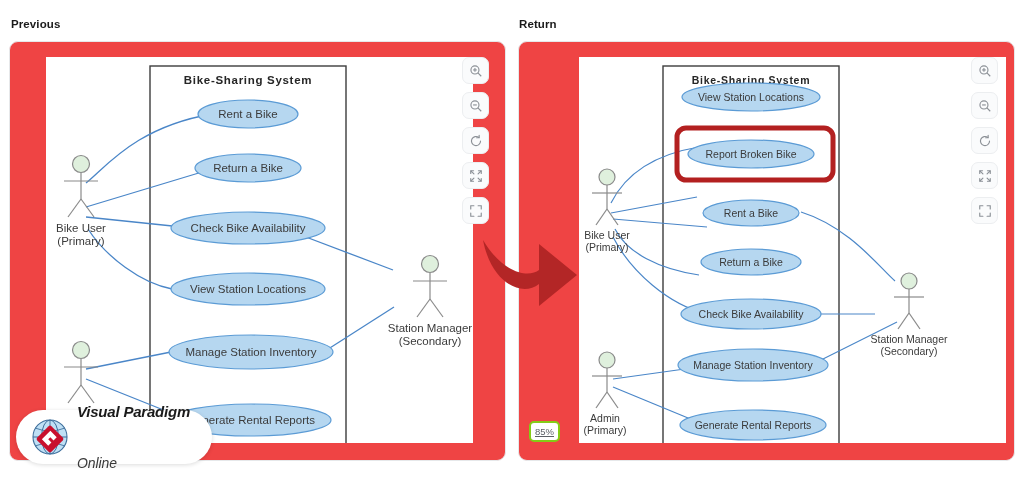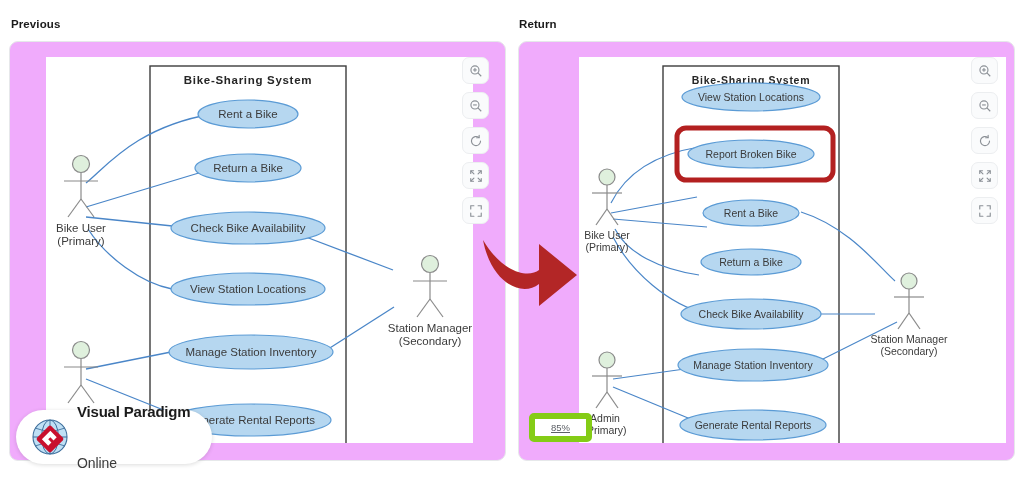--- a/index.html
+++ b/index.html
@@ -17,21 +17,21 @@
     font-size:11.5px;
     font-weight:bold;
     color:#1a1a1a;
     letter-spacing:0.1px;
   }
   #label-prev{left:11px;top:18px;}
   #label-curr{left:519px;top:18px;}
 
   .panel{
     position:absolute;
-    background:#f0abfc;
+    background:#ef4444;
     border:1px solid #e6e8ea;
     border-radius:9px;
     box-sizing:border-box;
   }
   #panel-prev{left:9px;top:41px;width:497px;height:420px;}
   #panel-curr{left:518px;top:41px;width:497px;height:420px;}
 
   .canvas{
     position:absolute;
     background:#ffffff;
@@ -52,45 +52,46 @@
     display:flex;align-items:center;justify-content:center;
     box-sizing:border-box;
   }
   .tool-btn svg{display:block;}
 
   
   .zoom-badge{
     position:absolute;
     left:10px;bottom:18px;
     background:#ffffff;
-    border:6px solid #84cc16;
+    border:2px solid #84cc16;
     border-radius:5px;
     font-size:9.5px;
     color:#5c6066;
-    padding:4px 16px;
+    padding:4px 4px;
     line-height:1;
     text-decoration:underline;
   }
 
   
   .diagram{position:absolute;left:0;top:0;}
 
   
   .watermark{
     position:absolute;
     left:16px;top:410px;
     width:196px;height:54px;
     background:#ffffff;
     border-radius:27px;
     box-shadow:0 1px 4px rgba(0,0,0,0.14);
     display:flex;align-items:center;
     gap:7px;
     padding-left:14px;
     box-sizing:border-box;
     z-index:40;
+    font-style:italic;
   }
   .wm-text{line-height:1.02;}
   .wm-line1{font-size:15px;font-weight:bold;color:#1b1b1b;letter-spacing:-0.2px;white-space:nowrap;}
   .wm-line2{font-size:14px;color:#3a3a3a;letter-spacing:-0.1px;margin-top:36px;}
 
   .arrow-wrap{position:absolute;left:481px;top:228px;width:100px;height:80px;z-index:30;}
 </style>
 </head>
 <body>
 

